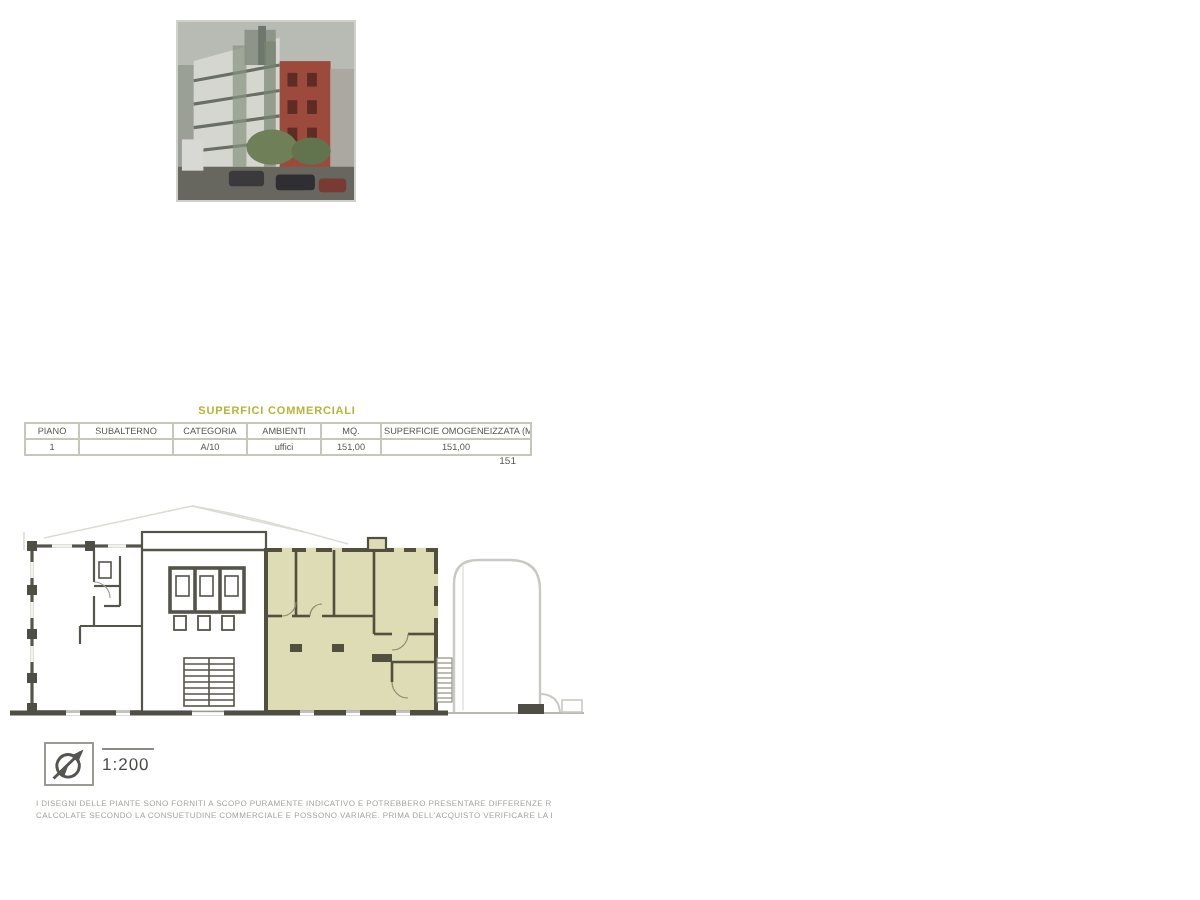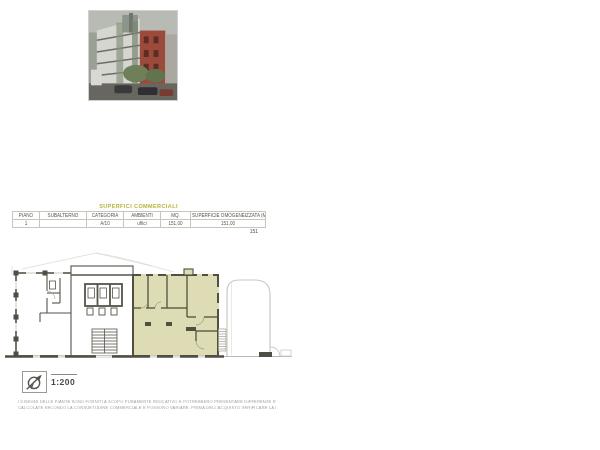--- a/index.html
+++ b/index.html
@@ -21,21 +21,21 @@
              padding-right:7px;box-sizing:border-box;font-size:5px;color:#58584f;}
   
   .plan{position:absolute;left:0px;top:245px;width:300px;height:130px;}
   .plan svg{display:block;width:100%;height:100%;}
   
   .compass-box{position:absolute;left:22px;top:371px;width:25px;height:22px;
                border:1px solid #9a9a94;box-sizing:border-box;}
   .compass-box svg{display:block;width:100%;height:100%;}
   .scale-line{position:absolute;left:51px;top:374px;width:26px;height:0;
               border-top:1px solid #8a8a84;}
-  .scale-label{position:absolute;left:51px;top:377px;font-size:8.5px;font-weight:bold;
+  .scale-label{position:absolute;left:51px;top:377px;font-size:8.5px;font-weight:normal;
                color:#4a4a45;letter-spacing:.5px;}
   
   .note{position:absolute;left:18px;width:258px;font-size:4px;line-height:5px;
         color:#a3a39d;letter-spacing:.2px;white-space:nowrap;overflow:hidden;}
   .n1{top:399px;}
   .n2{top:405px;}
 </style>
 </head>
 <body>
 

